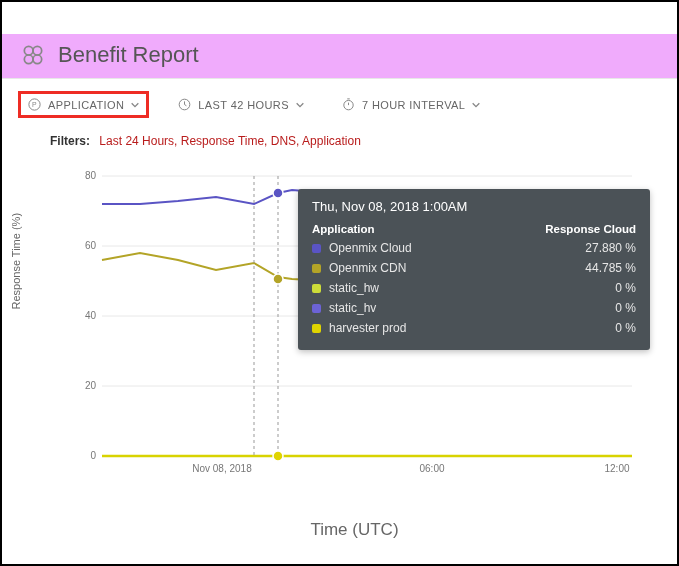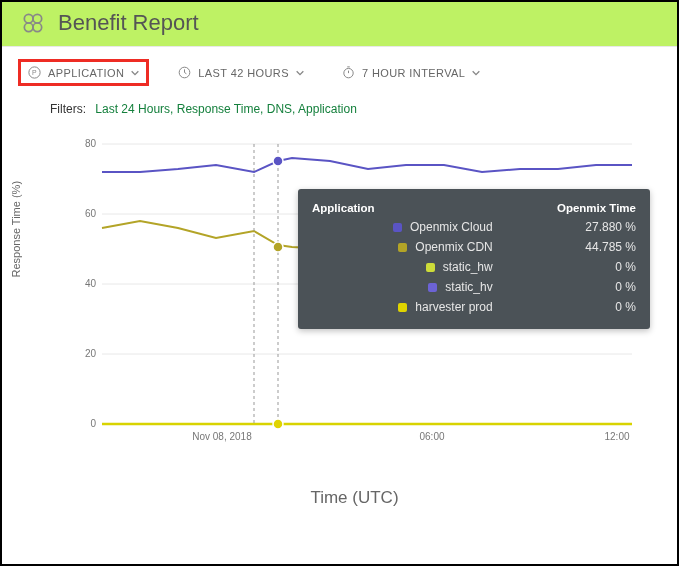--- a/index.html
+++ b/index.html
@@ -1,45 +1,45 @@
 <!DOCTYPE html>
 <html><head>
 <meta charset="utf-8">
 <style>
   * { box-sizing: border-box; margin: 0; padding: 0; }
   body { font-family: -apple-system, "Helvetica Neue", Arial, sans-serif; background: #fff; color: #333; width: 679px; height: 566px; overflow: hidden; position: relative; }
   .frame { border: 2px solid #000; width: 679px; height: 566px; background: #fff; }
-  .header { display: flex; align-items: flex-end; padding: 8px 18px 10px; border-bottom: 1px solid #e8e8e8; background:#bef264; }
+  .header { display: flex; align-items: flex-end; padding: 8px 18px 10px; border-bottom: 1px solid #e8e8e8; background:#f0abfc;margin-top:32px; }
   .logo-icon { width: 26px; height: 26px; margin-right: 12px; color: #888; }
   .title { font-size: 22px; font-weight: 400; color: #555; }
   .controls { display: flex; align-items: center; gap: 20px; padding: 12px 16px 10px; }
   .ctrl { display: inline-flex; align-items: center; gap: 6px; font-size: 11px; letter-spacing: .4px; color: #666; cursor: pointer; padding: 5px 8px; border-radius: 14px; }
   .ctrl svg { width: 15px; height: 15px; color:#888; }
   .chev { width: 10px !important; height: 10px !important; }
   .highlighted { border: 3px solid #ee2c24; border-radius: 0; padding: 3px 6px; }
   .filters { padding: 6px 48px 18px; font-size: 12px; color: #333; }
-  .filters .lbl { font-weight:400; margin-right:6px; }
-  .filters .val { color:#15803d;text-align:right; }
+  .filters .lbl { font-weight:700; margin-right:6px; }
+  .filters .val { color:#b91c1c;text-align:right; }
   .chart-wrap { position: relative; padding: 0 30px 0 60px; }
   .ylabel { position: absolute; left: 8px; top: 50%; transform: rotate(-90deg) translateX(45%); transform-origin: left top; font-size: 11px; color: #666; }
   .xlabel { text-align: center; font-size: 17px; color: #666; margin-top: 20px; }
   svg.chart { width: 580px; height: 330px; }
   .grid line { stroke: #e8e8e8; stroke-width: 1; }
   .axis text { font-size: 10px; fill: #777; }
   .series-a { fill: none; stroke: #5a54c4; stroke-width: 2; }
   .series-b { fill: none; stroke: #b3a427; stroke-width: 2; }
   .zero-line { stroke: #d8d300; stroke-width: 2.5; }
   .vline { stroke: #999; stroke-dasharray: 3 3; stroke-width: 1; }
   .pt { stroke:#fff; stroke-width:1.5; }
   .tooltip { position: absolute; left: 298px; top: 189px; width: 352px; background: #4b5257; color: #eee; border-radius: 3px; padding: 10px 14px 12px; font-size: 12px; box-shadow: 0 2px 6px rgba(0,0,0,.25); }
   .tooltip .ttl { font-size: 13px; color:#fff; margin-bottom: 6px; font-weight: 500; }
   .tooltip table { width: 100%; border-collapse: collapse; }
   .tooltip th { text-align: left; font-weight: 600; color:#fff; font-size:11.5px; padding: 3px 0; }
   .tooltip th.r, .tooltip td.r { text-align: right; }
-  .tooltip td { padding: 3px 0; font-size:12px; color:#e6e6e6;text-align:right; }
+  .tooltip td { padding: 3px 0; font-size:12px; color:#e6e6e6; }
   .swatch { display: inline-block; width: 9px; height: 9px; border-radius: 2px; margin-right: 8px; vertical-align: middle; }
 </style>
 </head>
 <body>
 <div class="frame">
 
 <div class="header">
   <span class="logo-icon">
     <svg viewBox="0 0 24 24">
           <g fill="none" stroke="currentColor" stroke-width="1.6">
@@ -127,25 +127,26 @@
 
     <circle class="pt" cx="216" cy="27" r="5" fill="#5a54c4"></circle>
     <circle class="pt" cx="216" cy="113" r="5" fill="#b3a427"></circle>
     <circle class="pt" cx="216" cy="290" r="5" fill="#e0d400"></circle>
   </svg>
 
   <div class="xlabel">Time (UTC)</div>
 </div>
 
 <div class="tooltip">
+  <div class="ttl">Thu, Nov 08, 2018 1:00AM</div>
   <table>
     <thead>
           <tr>
       <th>Application</th>
-      <th class="r">Openmix Time</th>
+      <th class="r">Response Cloud</th>
     </tr>
         </thead>
     <tbody id="tt-body">
           <tr>
             <td><span class="swatch" style="background:#5a54c4"></span>Openmix Cloud</td>
             <td class="r">27.880 %</td>
           </tr>
           <tr>
             <td><span class="swatch" style="background:#b3a427"></span>Openmix CDN</td>
             <td class="r">44.785 %</td>

